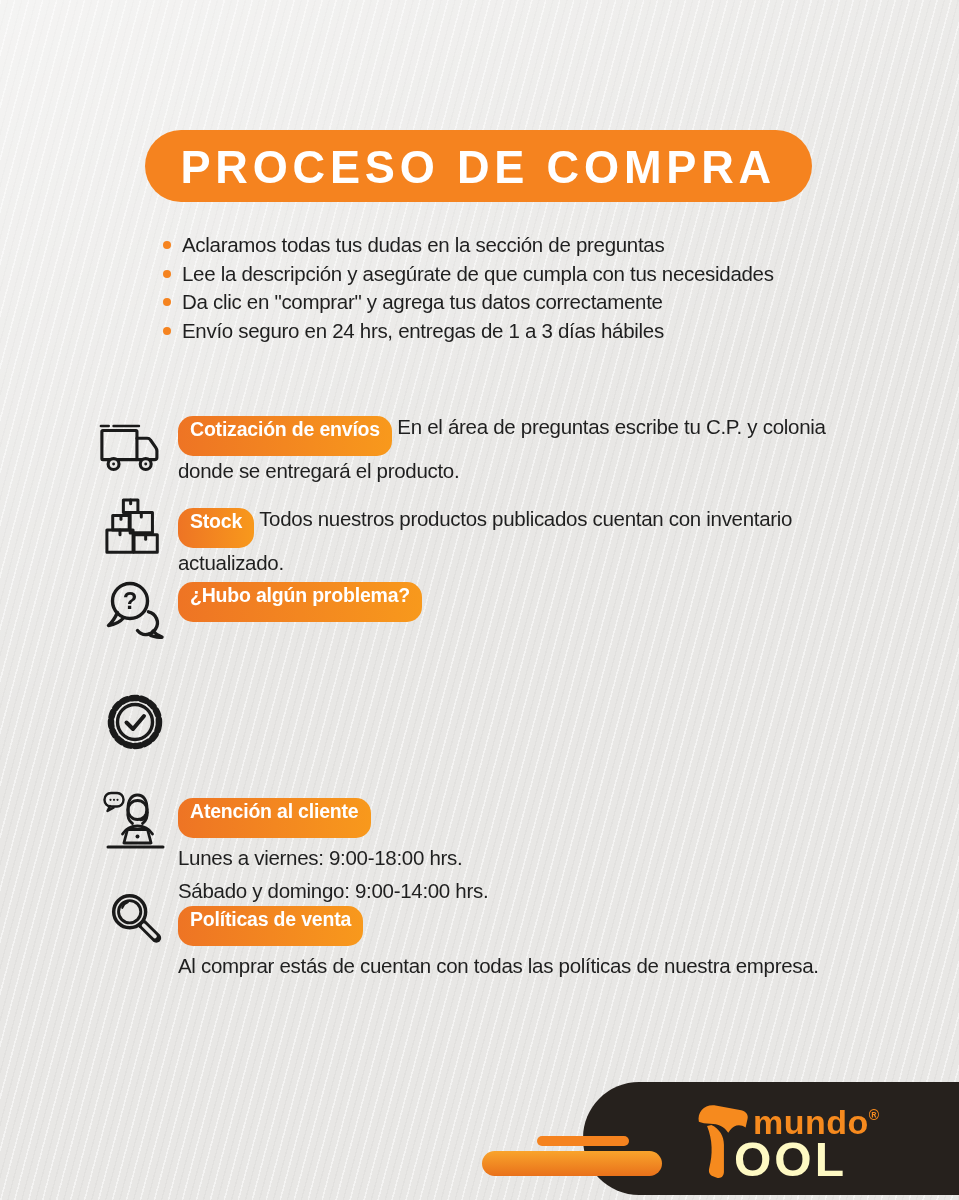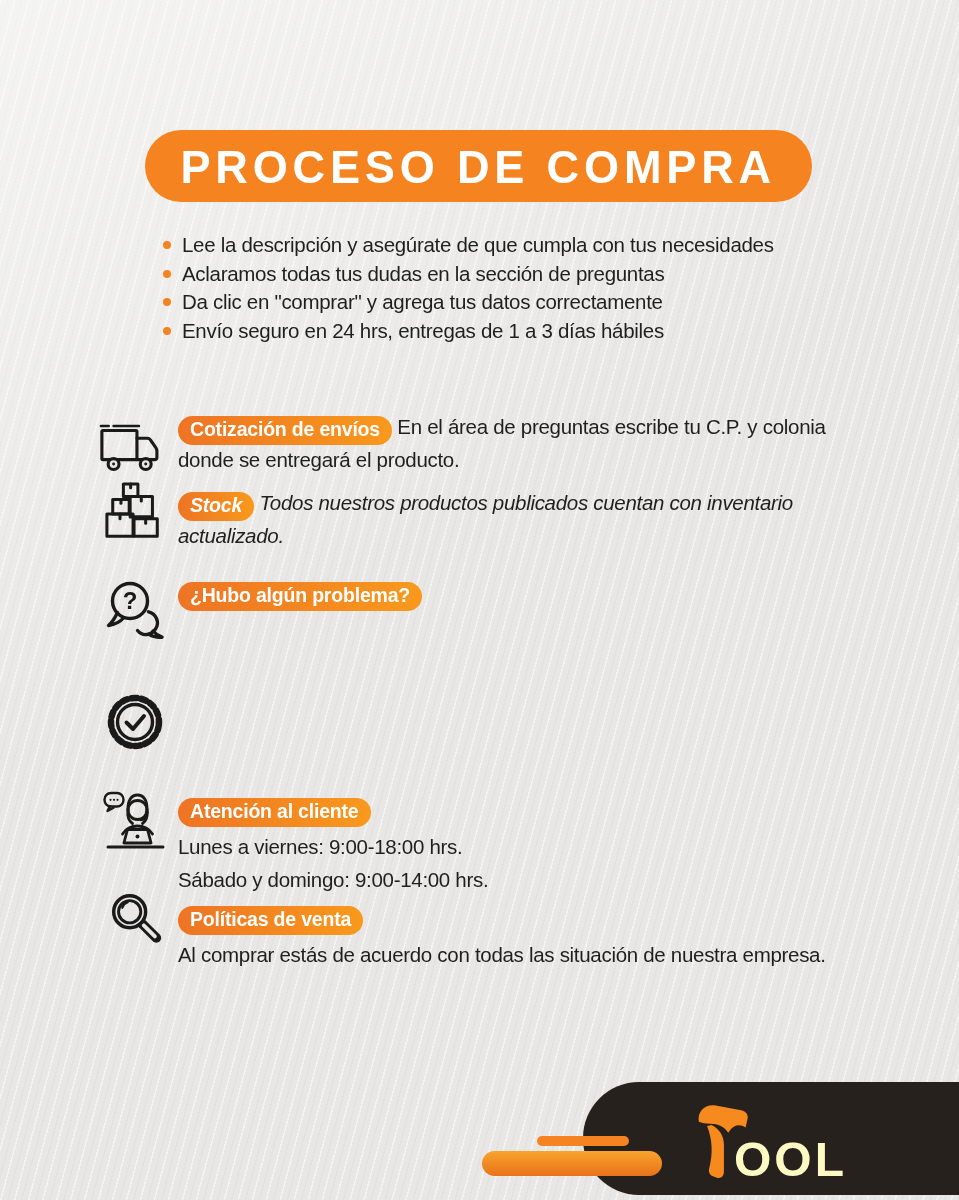--- a/index.html
+++ b/index.html
@@ -33,21 +33,21 @@
          background:#F5831F; margin-top:10px; }
   
   .section { position:absolute; left:92px; width:800px; }
   .icon-cell { position:absolute; left:0; top:0; width:86px;
                display:flex; justify-content:center; }
   .section-content { margin-left:86px; width:706px; }
   .body-text { margin:0; font-size:20.5px; line-height:29.5px; letter-spacing:-0.3px; }
   .pill {
     display:inline-block; background:linear-gradient(90deg,#EE7424,#F8991C);
     color:#FFFFFF; font-weight:bold; font-size:19.5px; line-height:25px;
-    padding:1px 12px 3px; border-radius:15px; white-space:nowrap;
+    padding:1px 12px 14px; border-radius:15px; white-space:nowrap;
     vertical-align:-2px; letter-spacing:-0.2px;
   }
   .pill.block { margin-bottom:5px; }
   svg.icon { display:block; }
   svg.icon * { vector-effect:none; }
   
   .logo-plate { position:absolute; left:583px; top:1082px; width:400px; height:113px;
                 background:#26211D; border-radius:56px 0 0 56px; }
   .bar-thin  { position:absolute; left:537px; top:1136px; width:92px; height:10px;
                border-radius:6px; background:#F5831F; }
@@ -66,25 +66,25 @@
 
 <div class="canvas">
 
   <div class="title-pill">
     <div class="title-text">PROCESO DE COMPRA</div>
   </div>
 
   <ul class="bullets">
     <li>
       <span class="dot"></span>
+      <span>Aclaramos todas tus dudas en la sección de preguntas</span>
+    </li>
+    <li>
+      <span class="dot"></span>
       <span>Lee la descripción y asegúrate de que cumpla con tus necesidades</span>
-    </li>
-    <li>
-      <span class="dot"></span>
-      <span>Aclaramos todas tus dudas en la sección de preguntas</span>
     </li>
     <li>
       <span class="dot"></span>
       <span>Da clic en "comprar" y agrega tus datos correctamente</span>
     </li>
     <li>
       <span class="dot"></span>
       <span>Envío seguro en 24 hrs, entregas de 1 a 3 días hábiles</span>
     </li>
   </ul>
@@ -100,21 +100,21 @@
         <circle cx="16" cy="46.5" r="1.5" fill="#1A1A1A" stroke="none"></circle>
         <circle cx="49" cy="46.5" r="5.6" fill="#E8E7E5"></circle>
         <circle cx="49" cy="46.5" r="1.5" fill="#1A1A1A" stroke="none"></circle>
       </svg>
     </div>
     <div class="section-content">
       <p class="body-text"><span class="pill">Cotización de envíos</span> <span>En el área de preguntas escribe tu C.P. y colonia donde se entregará el producto.</span></p>
     </div>
   </div>
 
-  <div class="section" style="top:480px;font-style:italic;">
+  <div class="section" style="top:496px;">
     <div class="icon-cell">
       <svg class="icon" width="62" height="66" viewBox="0 0 64 68" fill="none" stroke="#1A1A1A" stroke-width="3.1" stroke-linecap="round" stroke-linejoin="round">
         <rect x="20" y="4" width="15" height="13"></rect>
         <path d="M27.5,4 v4"></path>
         <rect x="9" y="20" width="17" height="15"></rect>
         <path d="M17.5,20 v4"></path>
         <rect x="27" y="17" width="23" height="21"></rect>
         <path d="M38.5,17 v4.5"></path>
         <rect x="3" y="35" width="27" height="23"></rect>
         <path d="M16.5,35 v5"></path>
@@ -184,29 +184,30 @@
       <svg class="icon" width="62" height="66" viewBox="0 0 64 66" fill="none" stroke="#1A1A1A" stroke-linecap="round" stroke-linejoin="round">
         <path d="M39.5,38 L54,52.5" stroke-width="10"></path>
         <path d="M41,39.5 L52.5,51" stroke="#E8E7E5" stroke-width="4"></path>
         <circle cx="26.5" cy="25.5" r="16.5" stroke-width="3.6" fill="#E8E7E5"></circle>
         <circle cx="26.5" cy="25.5" r="11.5" stroke-width="3"></circle>
         <path d="M18.8,21.5 A9.5,9.5 0 0 1 24.5,15.8" stroke-width="2.2"></path>
       </svg>
     </div>
     <div class="section-content" style="padding-top:22px;">
       <span class="pill block">Políticas de venta</span>
-      <p class="body-text">Al comprar estás de acuerdo con todas las situación de nuestra empresa.</p>
+      <p class="body-text">Al comprar estás de cuentan con todas las políticas de nuestra empresa.</p>
     </div>
   </div>
 
   <div class="logo-plate">
     <div class="logo-hammer">
       <svg width="54" height="82" viewBox="0 0 56 84" fill="#F68A1E">
         <path d="M4,22 C2,12 10,4 20,5 L48,10 C53,11 55.5,15 54.5,19 L52.5,28 C46.5,24 40.5,25.5 36.5,30.5 L34.5,33.5 C30.5,27 24,24 16,24 C11,24 7,23.3 4,22 Z"></path>
         <path d="M17,25.5 C25.5,29.5 30,37 30,46 L30,74 C30,79 26.5,81.5 22,79.8 L18,78.2 C15,77 13.8,73.8 14.8,70 C18.5,56 18.3,41 12.5,26.5 Z"></path>
       </svg>
     </div>
+    <div class="logo-top"><span>mundo</span><sup>®</sup></div>
     <div class="logo-bottom">OOL</div>
   </div>
   <div class="bar-thin"></div>
   <div class="bar-thick"></div>
 
 </div>
 
 </body></html>

